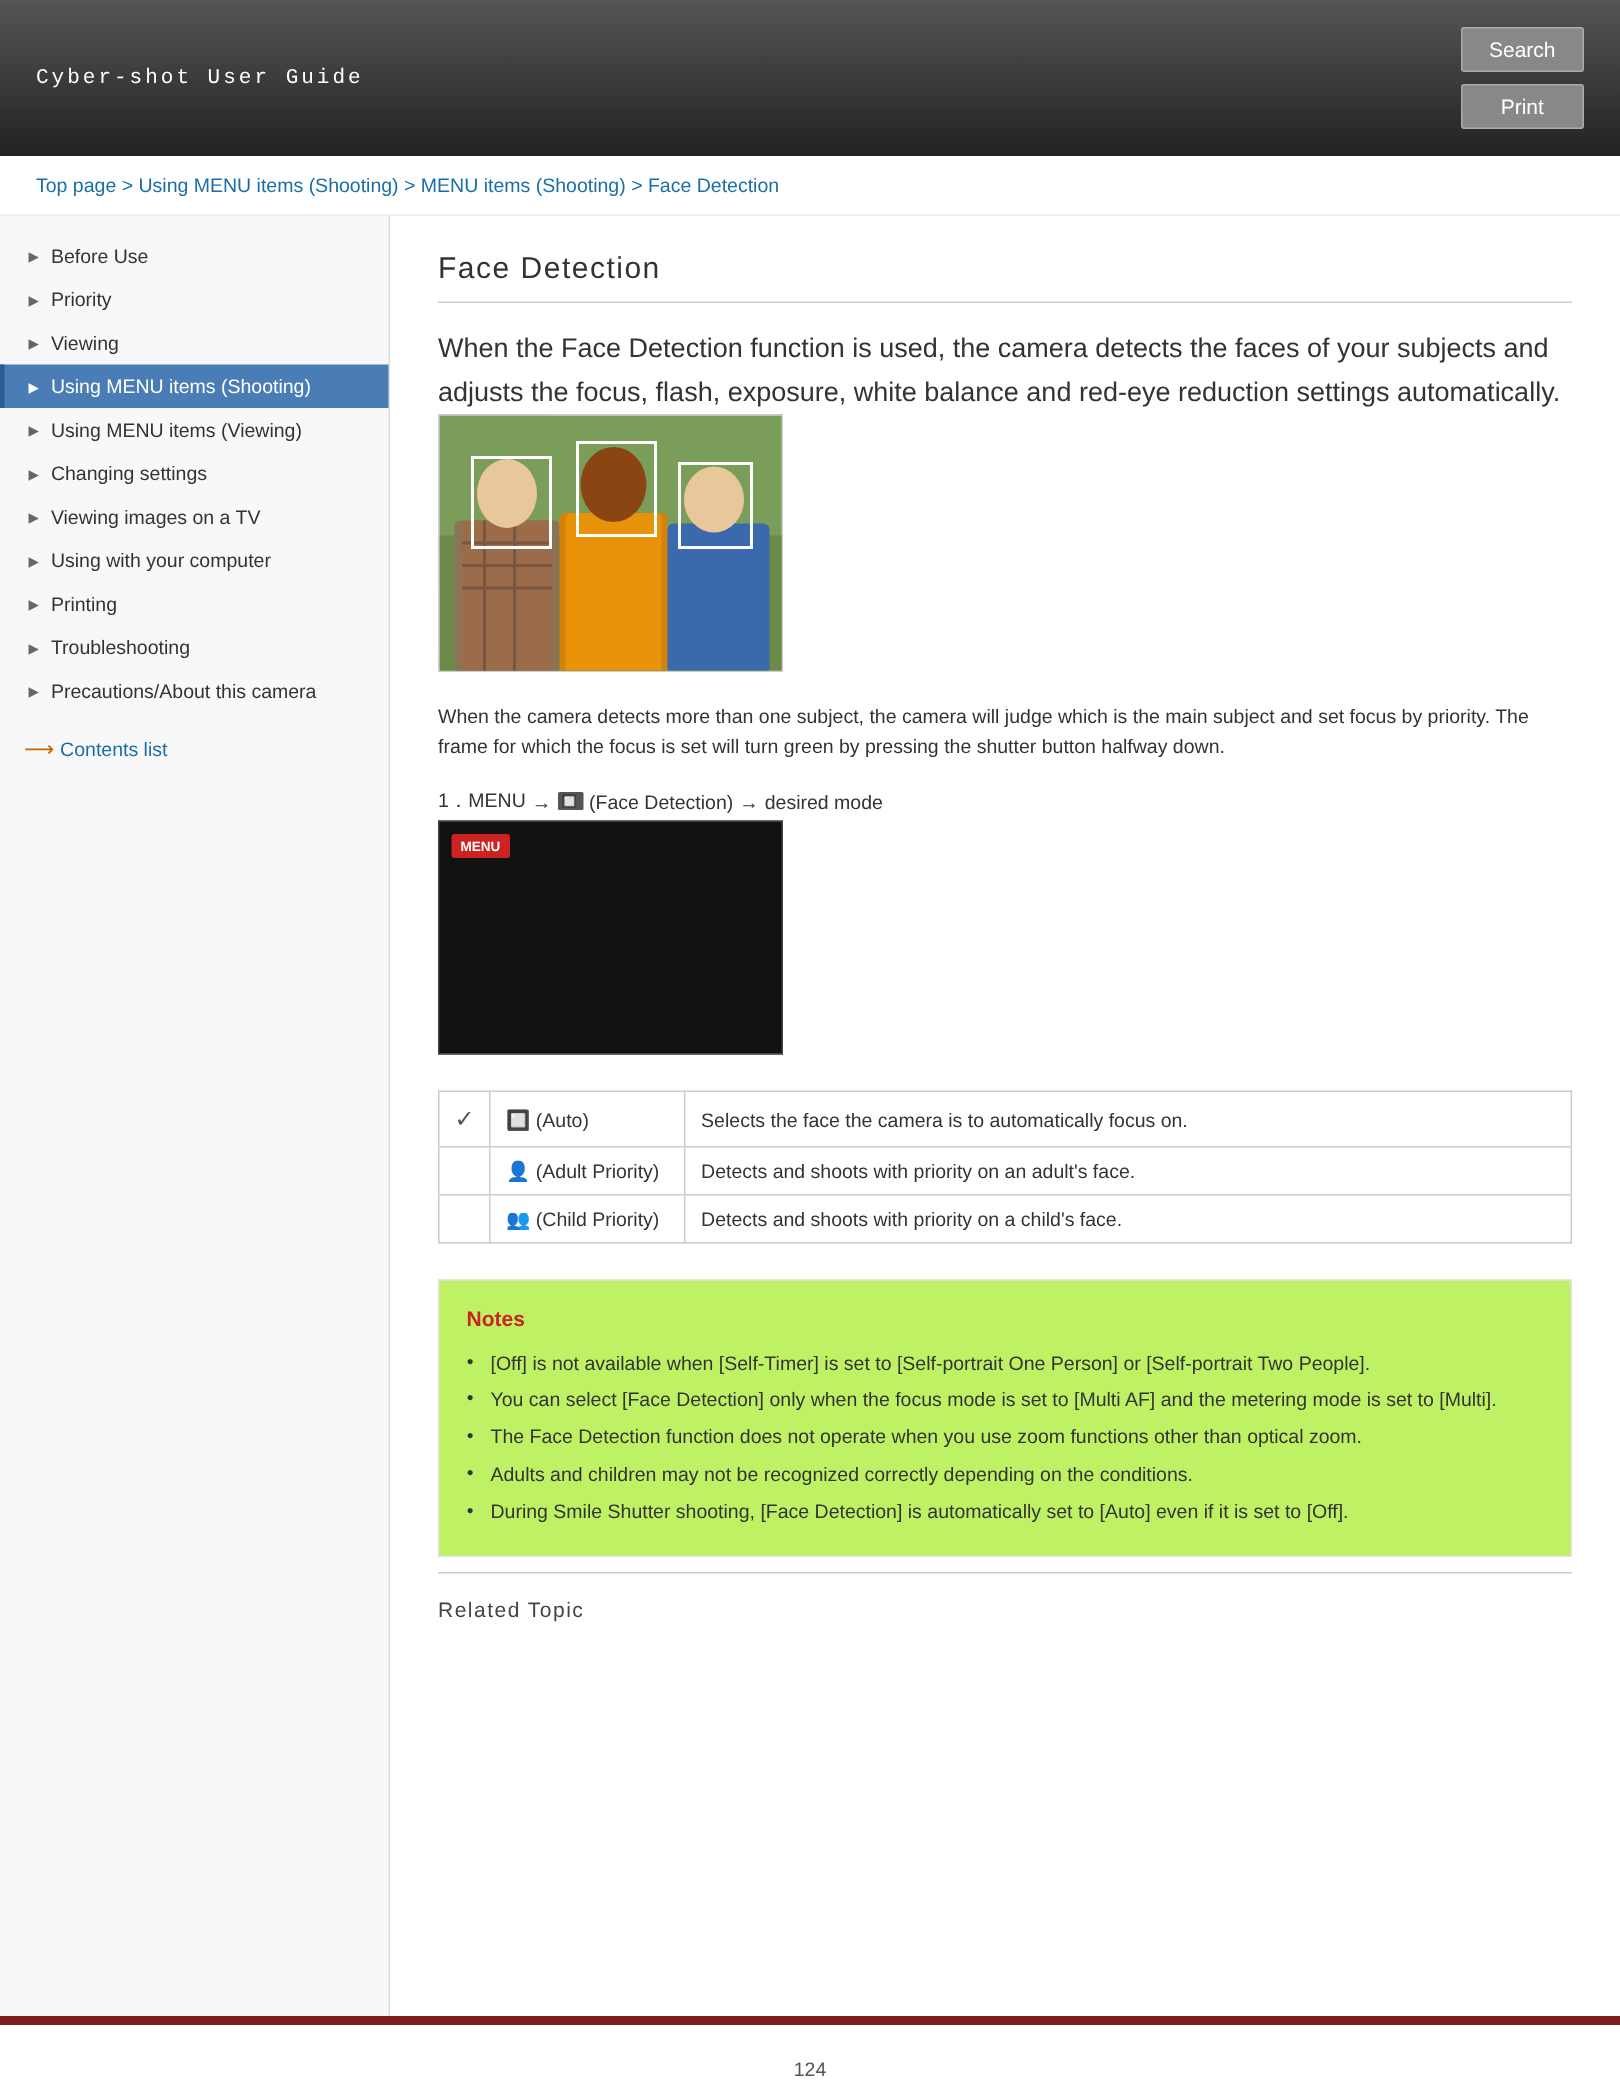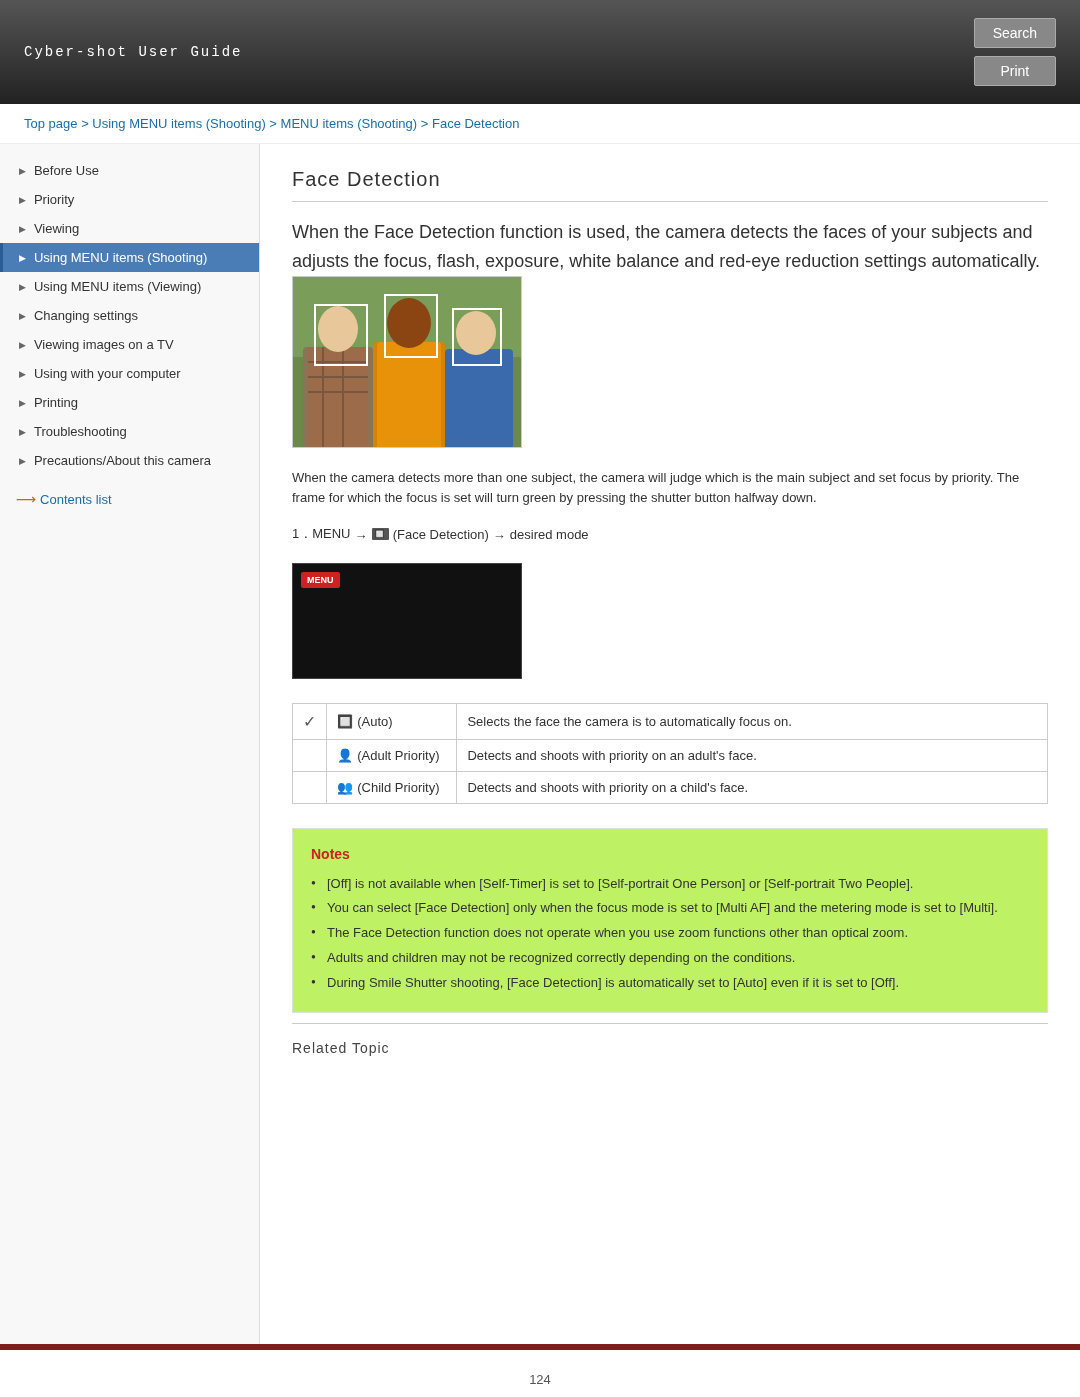--- a/index.html
+++ b/index.html
@@ -130,31 +130,31 @@
     }
 
     .desc-text {
       font-size: 13px;
       line-height: 1.6;
       margin-bottom: 16px;
     }
 
     .menu-instruction {
       font-size: 13px;
-      margin-bottom: 20px;
+      margin-bottom: 4px;
       display: flex;
       align-items: center;
       gap: 4px;
     }
     .arrow-symbol { font-size: 13px; }
 
     
     .menu-screenshot {
       width: 230px;
-      height: 116px;
+      height: 156px;
       background: #111;
       margin-bottom: 24px;
       position: relative;
       border: 1px solid #444;
       padding-left: 16px;
     }
     .menu-btn-red {
       position: absolute;
       top: 8px;
       left: 8px;

